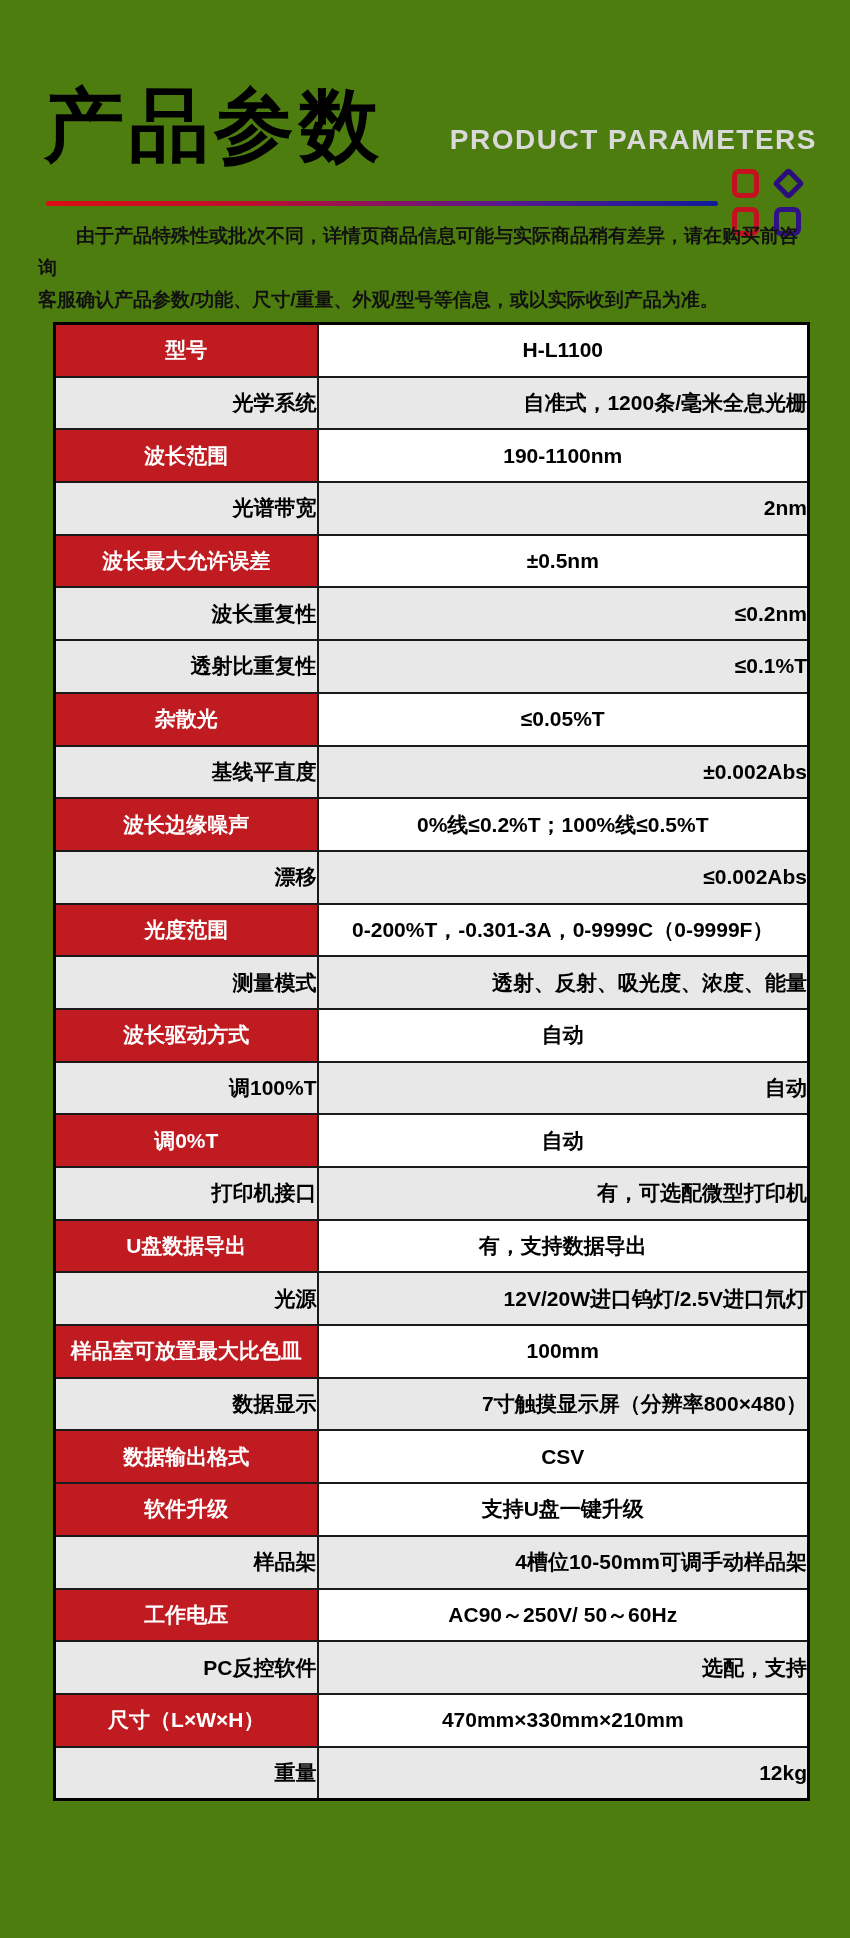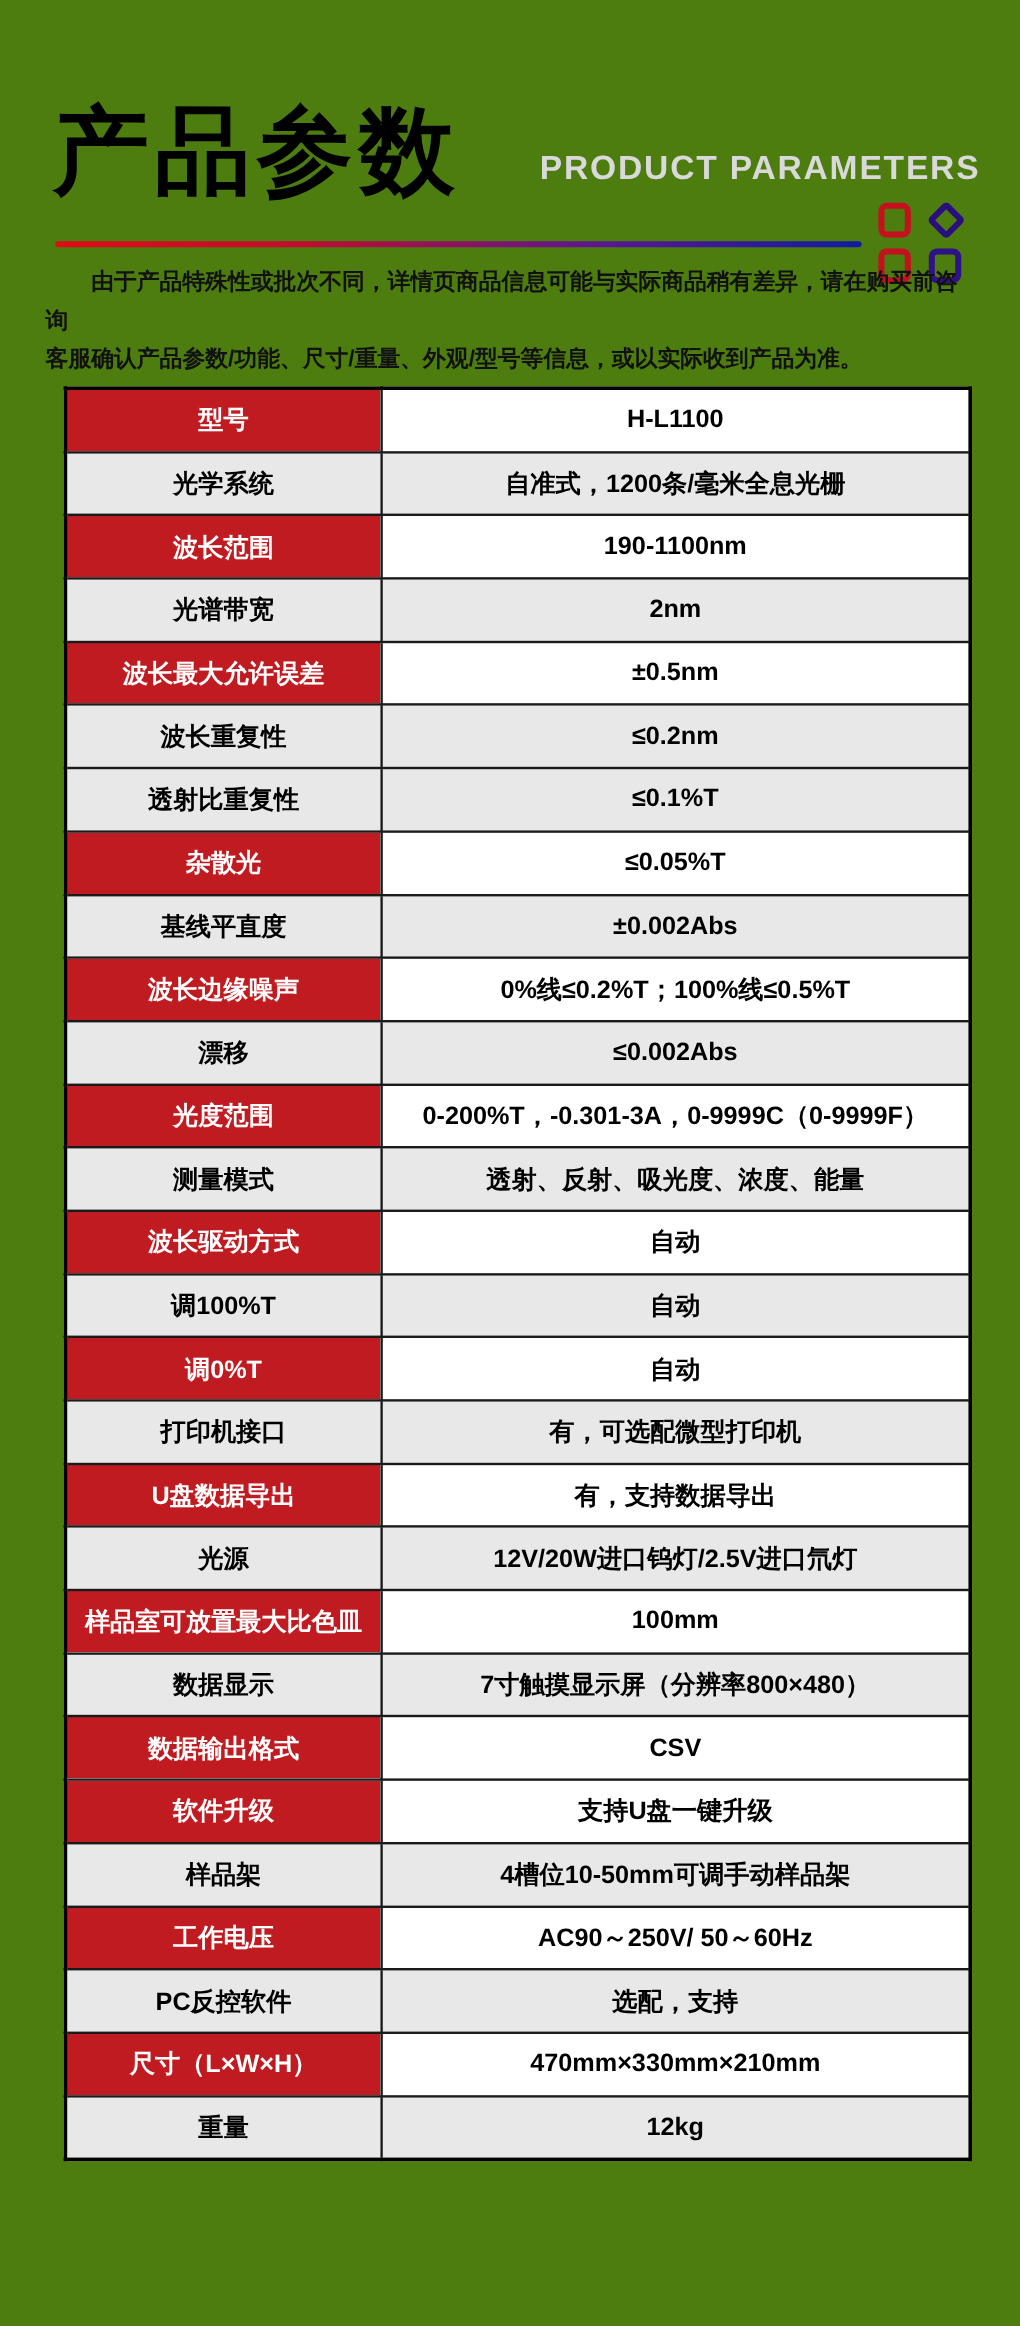--- a/index.html
+++ b/index.html
@@ -64,21 +64,21 @@
   table.spec th,table.spec td{
     border:2px solid #1a1a1a;
     height:50.7px;
     padding:0 0;
     text-align:center;vertical-align:middle;
     font-size:21px;font-weight:bold;color:#000;
     overflow:hidden;white-space:nowrap;
   }
   tr.red th{background:#c01b20;color:#ffffff;}
   tr.red td{background:#ffffff;}
-  tr.gray th,tr.gray td{background:#e8e8e8;}
+  tr.gray th,tr.gray td{background:#e8e8e8;text-align:right;}
 </style>
 </head>
 <body>
 
 <div class="page">
 
   <div class="title">产品参数</div>
   <div class="subtitle">PRODUCT PARAMETERS</div>
 
   <div class="grad-line"></div>

